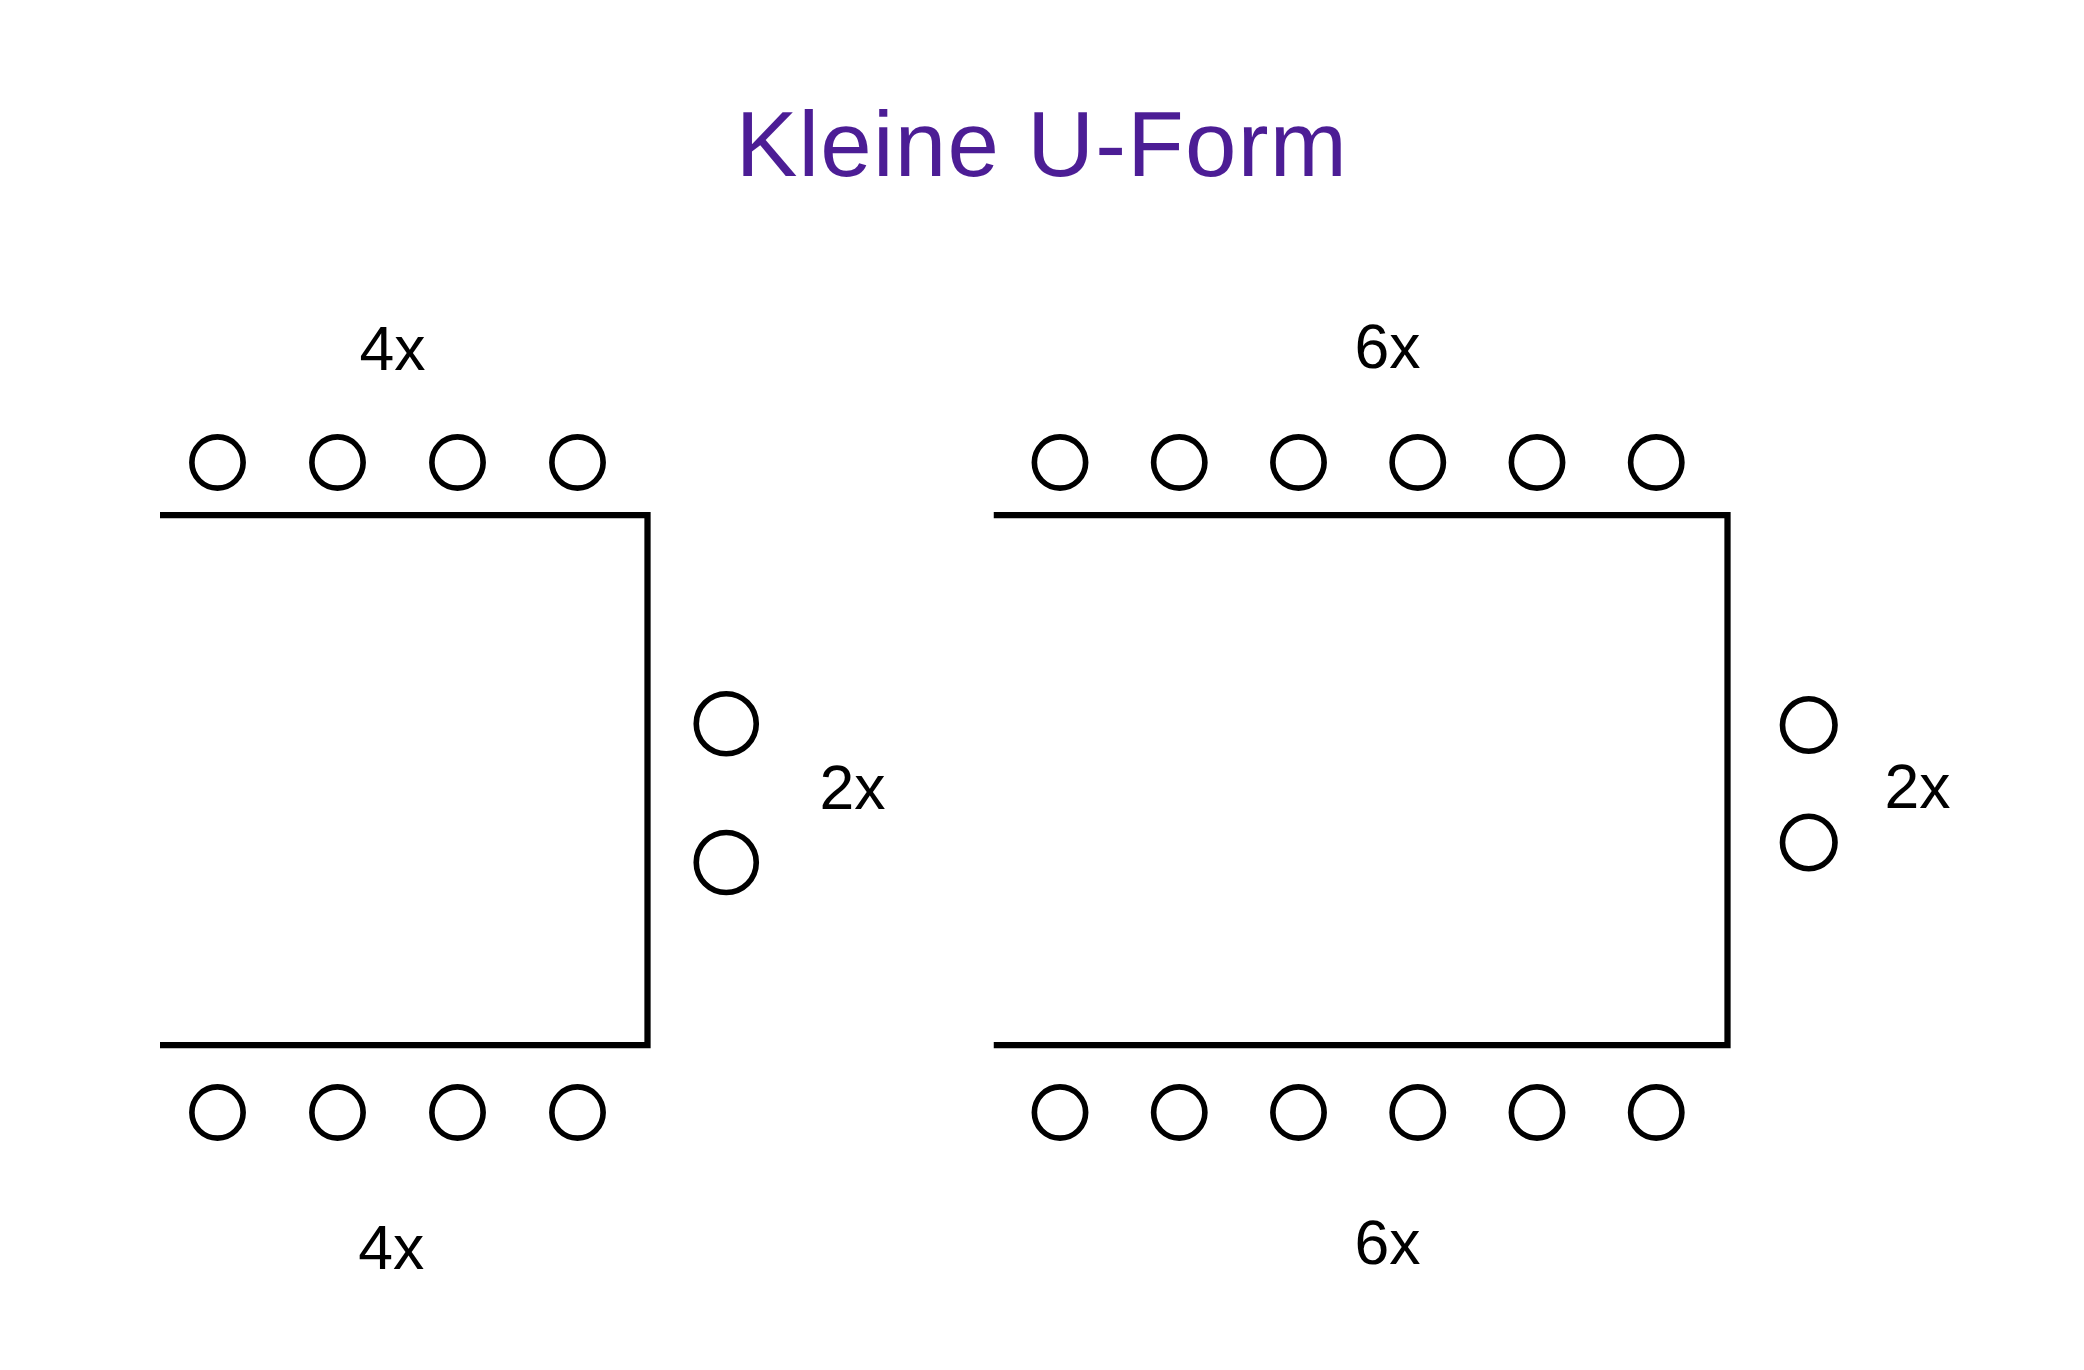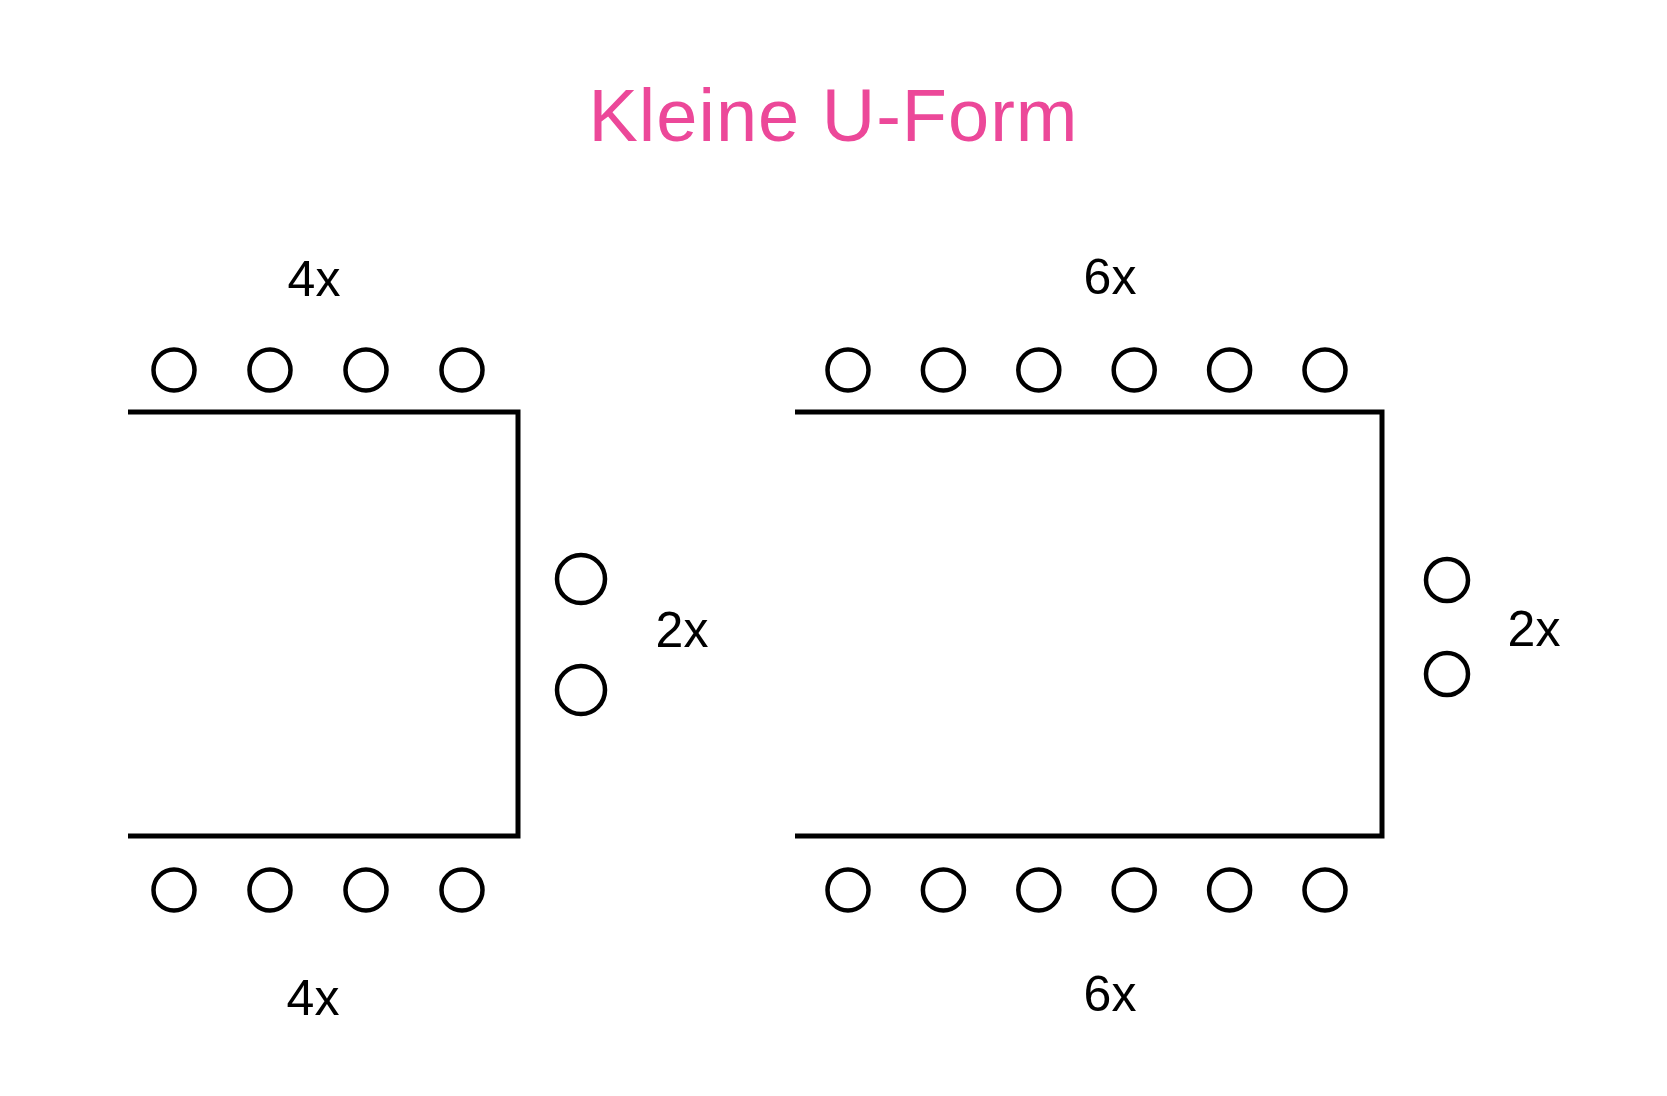--- a/index.html
+++ b/index.html
@@ -16,21 +16,21 @@
     overflow: hidden;
   }
   .title {
     position: absolute;
     top: 79px;
     left: 0;
     right: 0;
     text-align: center;
     font-size: 74px;
     line-height: 1;
-    color: #ec4899;
+    color: #4c1d95;
     letter-spacing: 1px;
     white-space: nowrap;
   }
   svg.diagram {
     position: absolute;
     top: 0;
     left: 0;
   }
   .chair {
     fill: #ffffff;

